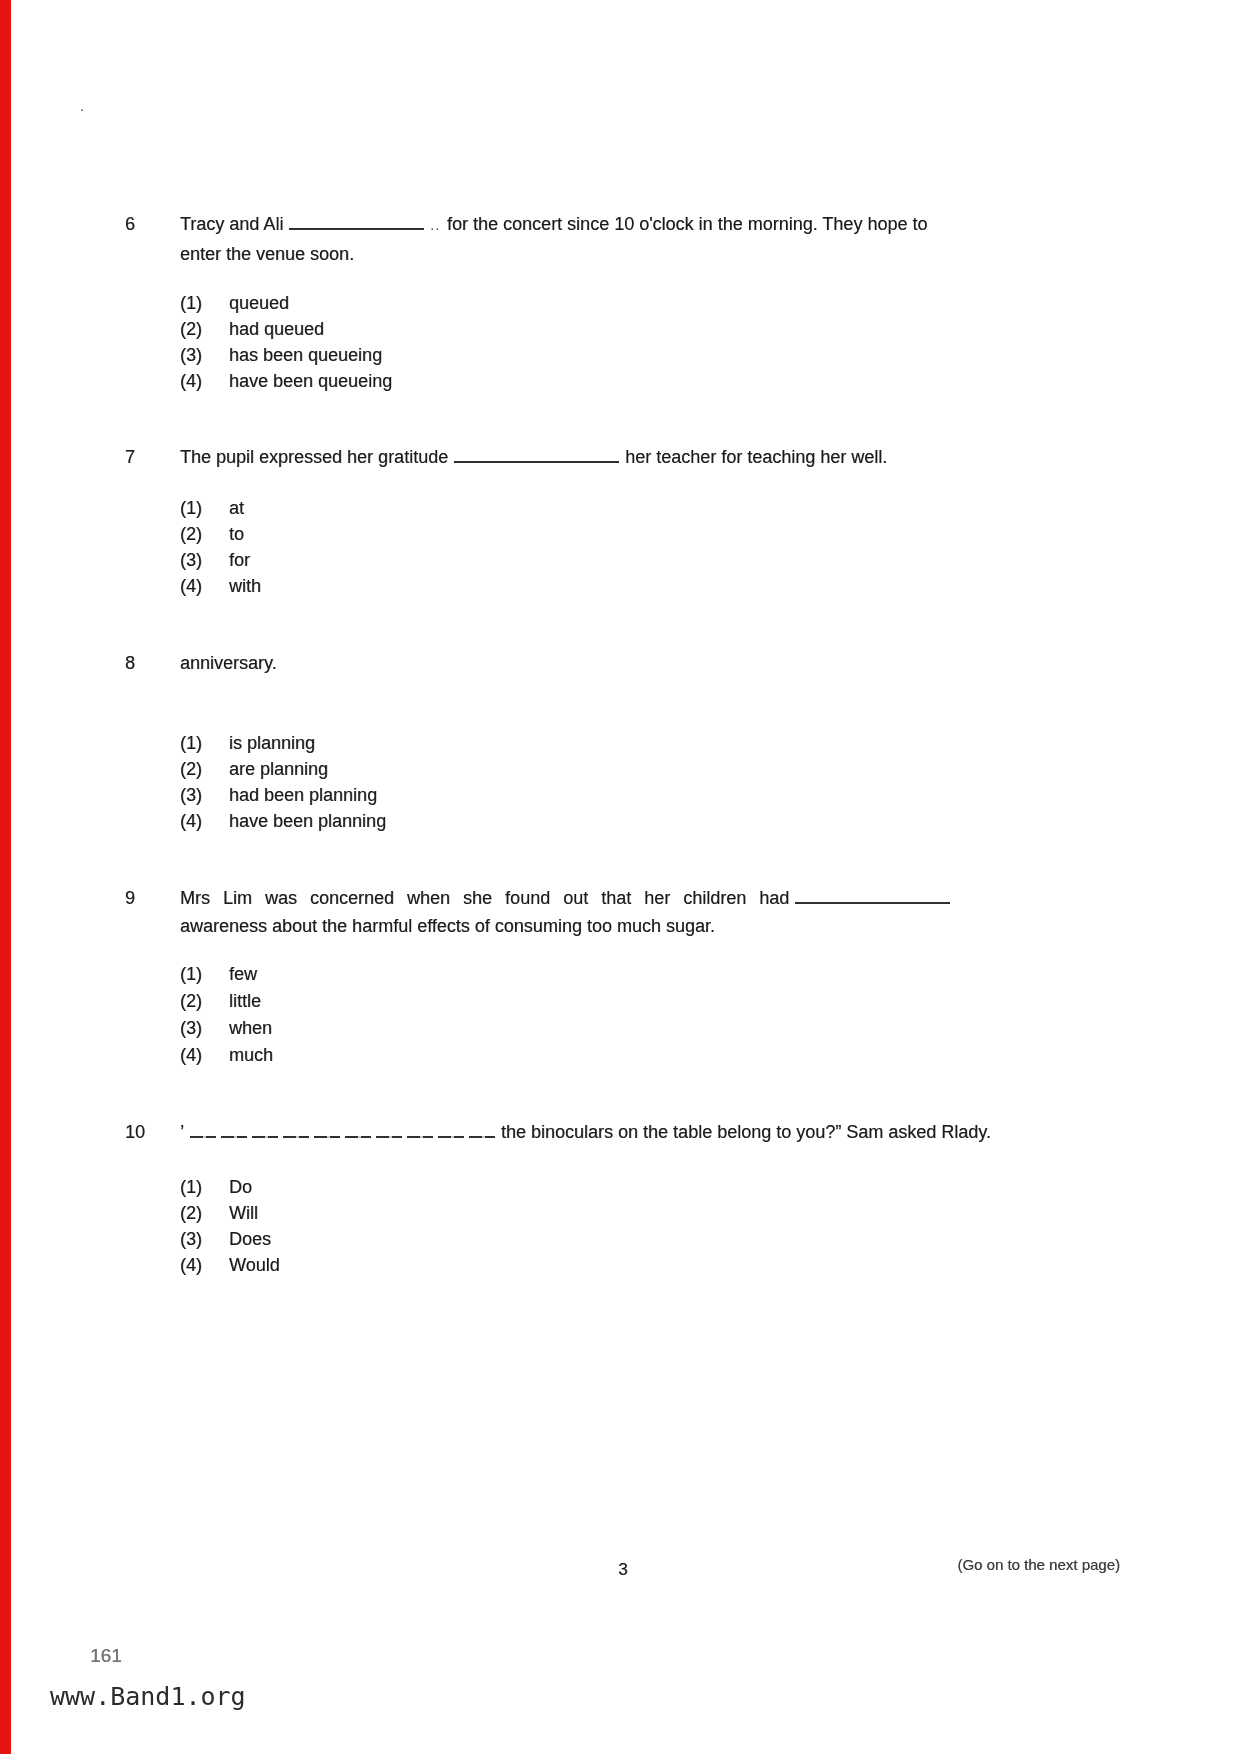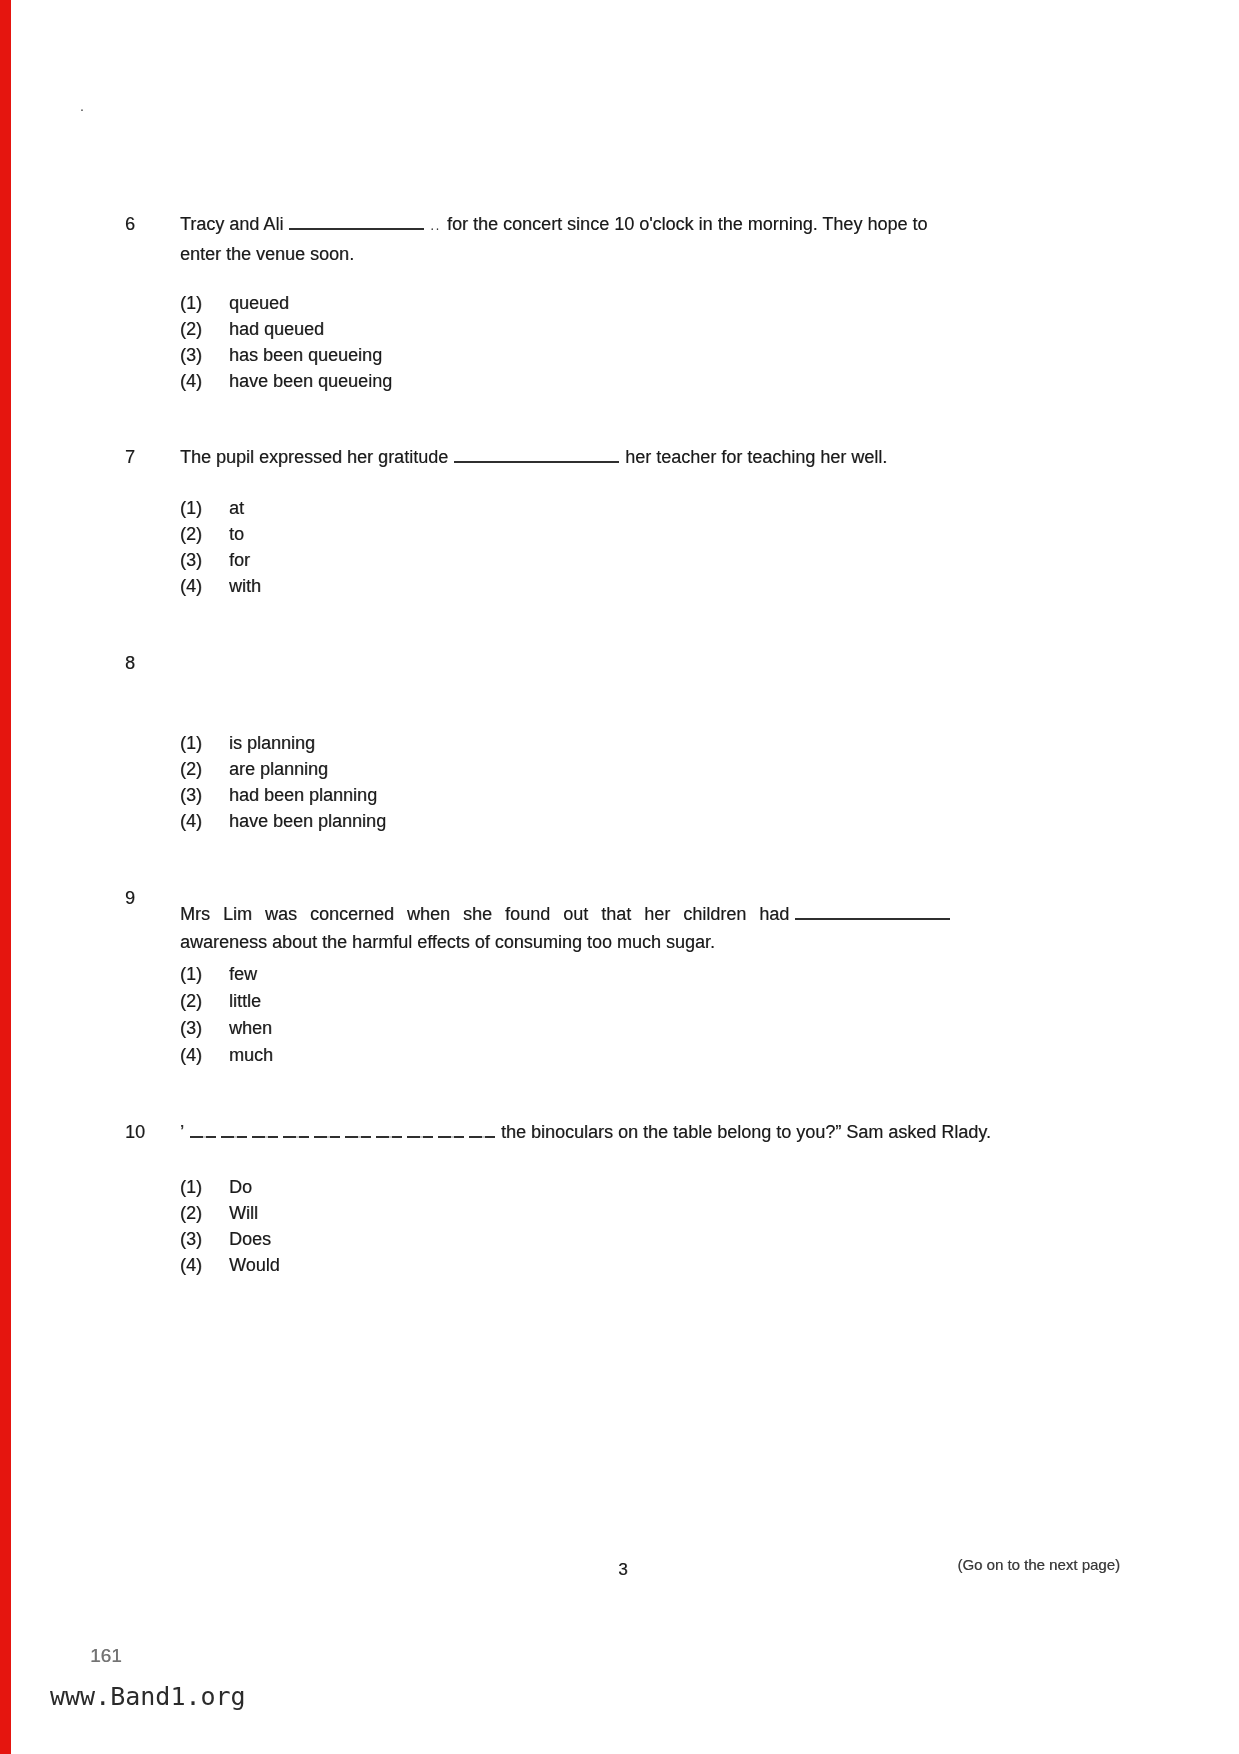--- a/index.html
+++ b/index.html
@@ -8,21 +8,21 @@
     font-family:"Liberation Sans",sans-serif;color:#1b1b1b;
     text-shadow:0.4px 0.4px 0.3px rgba(27,27,27,0.5);
     filter:blur(0.22px);
   }
   .edge-stripe{position:absolute;left:0;top:0;width:11px;height:1754px;}
   .stray-dot{position:absolute;left:80px;top:99px;font-size:13px;color:#666;}
   .q{position:absolute;left:125px;display:flex;}
   .qnum{width:55px;font-size:18px;line-height:28px;flex:0 0 55px;}
   .qbody{width:890px;font-size:18px;line-height:28px;}
   .qline{margin:0;}
-  .spread{word-spacing:8px;margin-top:16px;}
+  .spread{word-spacing:8px;}
   .blank{display:inline-block;height:2px;background:#2f2f2f;margin:0 6px;vertical-align:baseline;}
   .w135{width:135px;} .w165{width:165px;} .w180{width:180px;} .w155{width:155px;}
   .w305{width:305px;background:repeating-linear-gradient(90deg,#2f2f2f 0 13px,rgba(47,47,47,0.25) 13px 16px,#2f2f2f 16px 26px,transparent 26px 31px);}
   .mid-noise{font-size:12px;letter-spacing:2px;color:#3a3a3a;margin-right:6px;}
   .opts{position:absolute;left:180px;}
   .opt{display:flex;align-items:center;height:26px;font-size:18px;}
   .opt27 .opt{height:27px;}
   .onum{width:49px;flex:0 0 49px;}
   .footer-note{position:absolute;left:770px;top:1540px;width:350px;text-align:right;font-size:15px;line-height:18px;color:#3a3a3a;margin-top:16px;}
   .page-num{position:absolute;left:598px;top:1560px;width:50px;text-align:center;font-size:17px;line-height:20px;}
@@ -84,20 +84,21 @@
       </div>
     <div class="opt">
         <span class="onum">(4)</span>
         <span>with</span>
       </div>
   </div>
 
   <div class="q" style="top:649px">
     <div class="qnum">8</div>
     <div class="qbody">
+      <p class="qline">anniversary.</p>
     </div>
   </div>
   <div class="opts" style="top:730px">
     <div class="opt">
         <span class="onum">(1)</span>
         <span>is planning</span>
       </div>
     <div class="opt">
         <span class="onum">(2)</span>
         <span>are planning</span>

